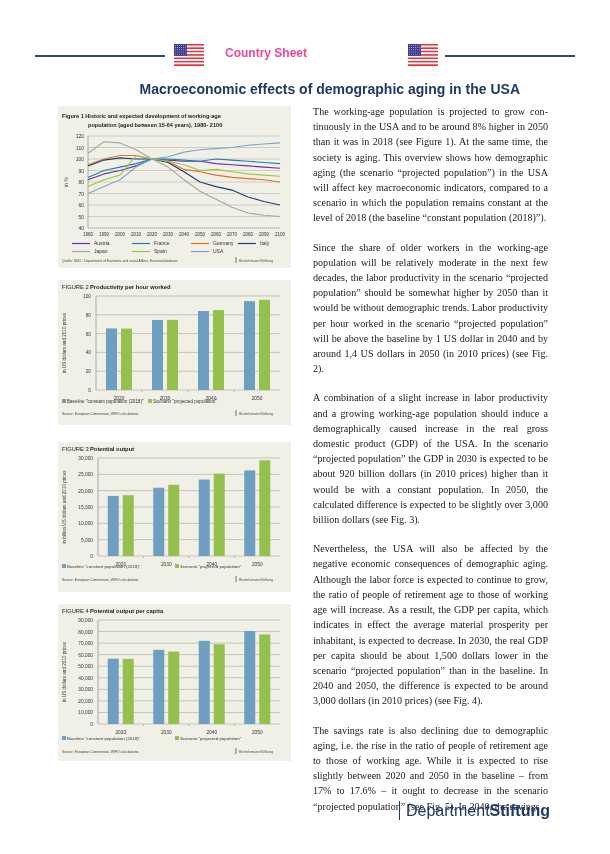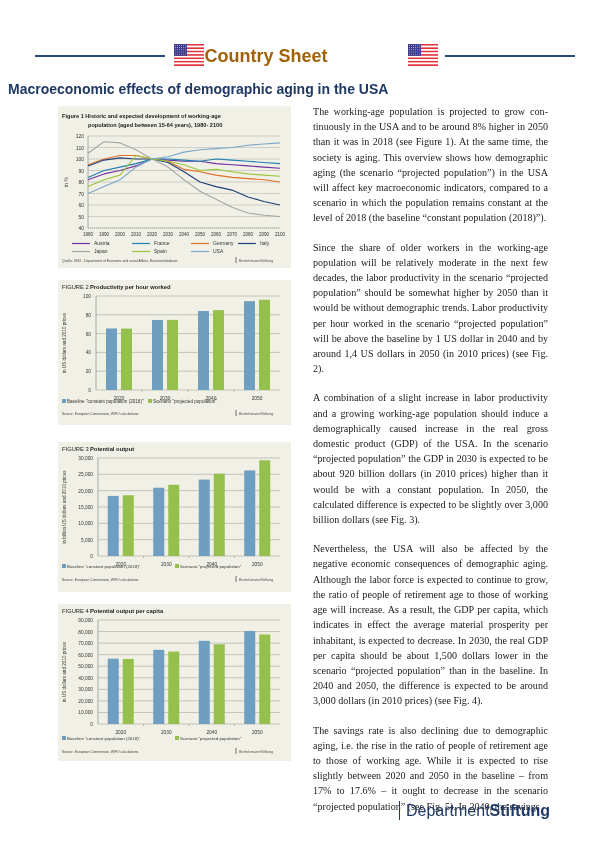--- a/index.html
+++ b/index.html
@@ -1,20 +1,20 @@
 <!DOCTYPE html>
 <html><head>
 <meta charset="utf-8">
 <style>
   html, body { margin:0; padding:0; background:#fff; }
   body { width:610px; height:854px; position:relative; overflow:hidden; font-family:"Liberation Sans", sans-serif; color:#1a1a1a; }
   .hdr-line { position:absolute; top:55px; height:2px; background:#2a4a7a; }
   .flag { position:absolute; top:44px; width:30px; height:22px; }
-  .sheet-title { position:absolute; top:46px; left:0; width:532px; text-align:center; font-size:18px; font-weight:bold; color:#a16207; }
-  .main-title { position:absolute; top:81px; left:8px; width:520px; text-align:left; font-size:14px; font-weight:bold; color:#1f3864; }
+  .sheet-title { position:absolute; top:46px; left:0; width:532px; text-align:center; font-size:12px; font-weight:bold; color:#ec4899; }
+  .main-title { position:absolute; top:81px; left:0; width:520px; text-align:right; font-size:14px; font-weight:bold; color:#1f3864; }
   .fig { position:absolute; left:58px; width:233px; background:#f1f0e6; }
   .fig svg { display:block; }
   .fig text { font-family:"Liberation Sans", sans-serif; }
   .col { position:absolute; left:313px; width:235px; font-size:10.1px; line-height:15.2px; text-align:justify; }
   .col p { margin:0 0 14px 0; hyphens:manual;font-family:Liberation Serif, serif; }
   .brand { position:absolute; left:399px; top:801px; font-size:16px; color:#1f3864; border-left:1.5px solid #1f3864; padding-left:6px; line-height:19px; }
   .brand b { font-weight:bold; }
 </style>
 </head>
 <body>

